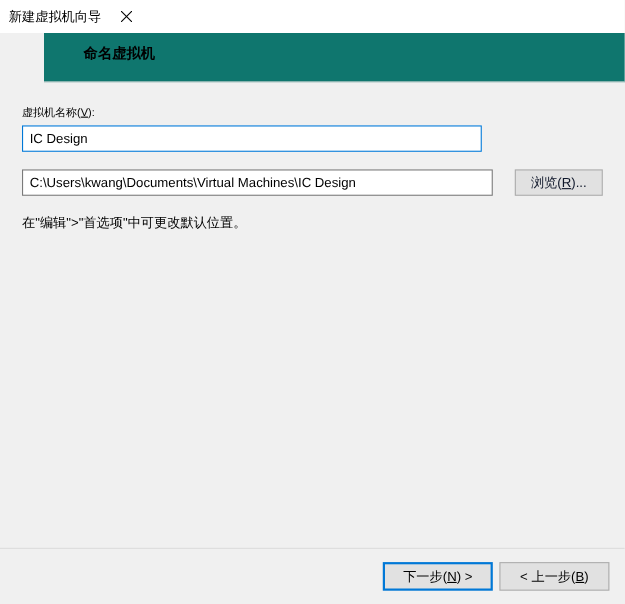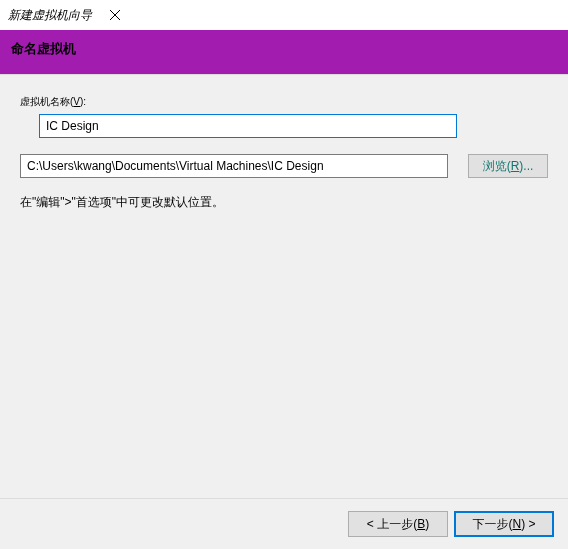--- a/index.html
+++ b/index.html
@@ -21,42 +21,42 @@
       background: #f0f0f0;
       display: flex;
       flex-direction: column;
     }
     .titlebar {
       display: flex;
       align-items: center;
       height: 30px;
       padding: 0 0 0 8px;
       background: #ffffff;
-      font-style: italic;
     }
     .titlebar-title {
       font-size: 12px;
       color: #000;
     }
     .titlebar-close {
       width: 46px;
       height: 30px;
       display: flex;
       align-items: center;
       justify-content: center;
       cursor: pointer;
     }
     .titlebar-close svg {
       width: 10px;
       height: 10px;
     }
     .header {
-      background: #a21caf;
-      padding: 10px 22px 14px 11px;
+      background: #0f766e;
+      padding: 10px 22px 14px 36px;
       border-bottom: 1px solid #dcdcdc;
+      margin-left: 40px;
     }
     .header-title {
       font-size: 13px;
       font-weight: bold;
       color: #000;
       margin-bottom: 2px;
     }
     .header-subtitle {
       font-size: 12px;
       color: #000;
@@ -81,41 +81,40 @@
       padding: 4px 6px;
       font-size: 12px;
       font-family: inherit;
       background: #fff;
       color: #000;
       height: 24px;
     }
     .vm-name {
       width: 418px;
       border: 1px solid #0078d7;
-      margin-left: 19px;
     }
     .location-row {
       display: flex;
       gap: 20px;
       align-items: center;
       border-radius: 12px;
     }
     .location-input {
       flex: 1;
       min-width: 0;
     }
     .browse-btn {
       width: 80px;
       height: 24px;
       background: #e1e1e1;
       border: 1px solid #adadad;
       font-size: 12px;
       font-family: inherit;
       cursor: pointer;
-      color: #0f766e;
+      color: #0f172a;
     }
     .hint {
       font-size: 12px;
       color: #000;
       margin-top: 10px;
     }
     .footer {
       border-top: 1px solid #dcdcdc;
       padding: 12px 14px;
       display: flex;
@@ -176,21 +175,21 @@
           <span>浏览(</span><span class="accel">R</span><span>)...</span>
         </button>
       </div>
     </div>
 
     <div class="hint">在"编辑"&gt;"首选项"中可更改默认位置。</div>
 
   </div>
 
   <div class="footer">
+    <button class="footer-btn default">
+      <span>下一步(</span><span class="accel">N</span><span>) &gt;</span>
+    </button>
     <button class="footer-btn">
       <span>&lt; 上一步(</span><span class="accel">B</span><span>)</span>
-    </button>
-    <button class="footer-btn default">
-      <span>下一步(</span><span class="accel">N</span><span>) &gt;</span>
     </button>
   </div>
 
 </div>
 
 </body></html>

